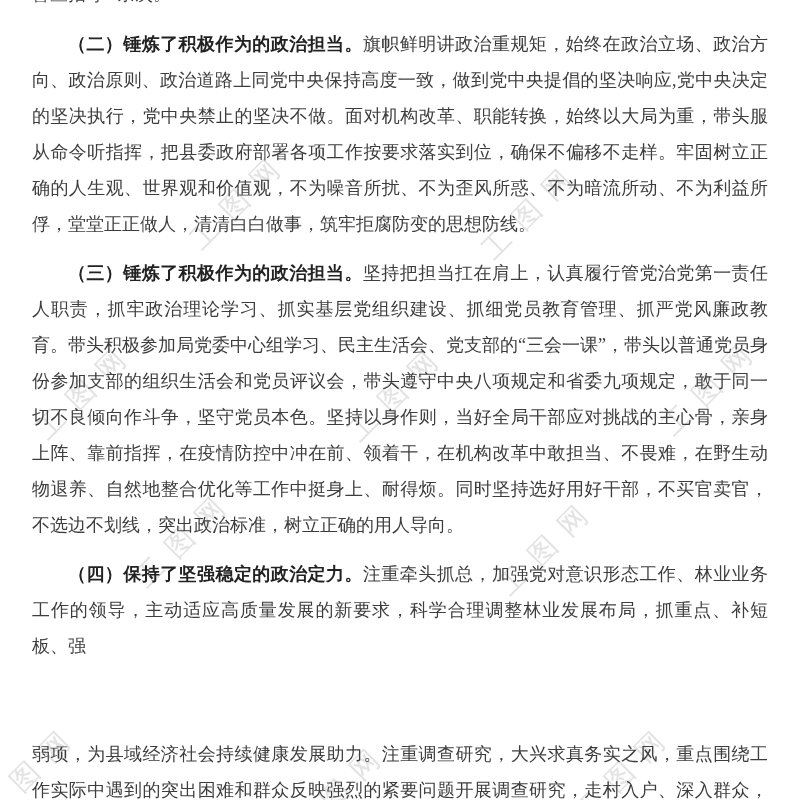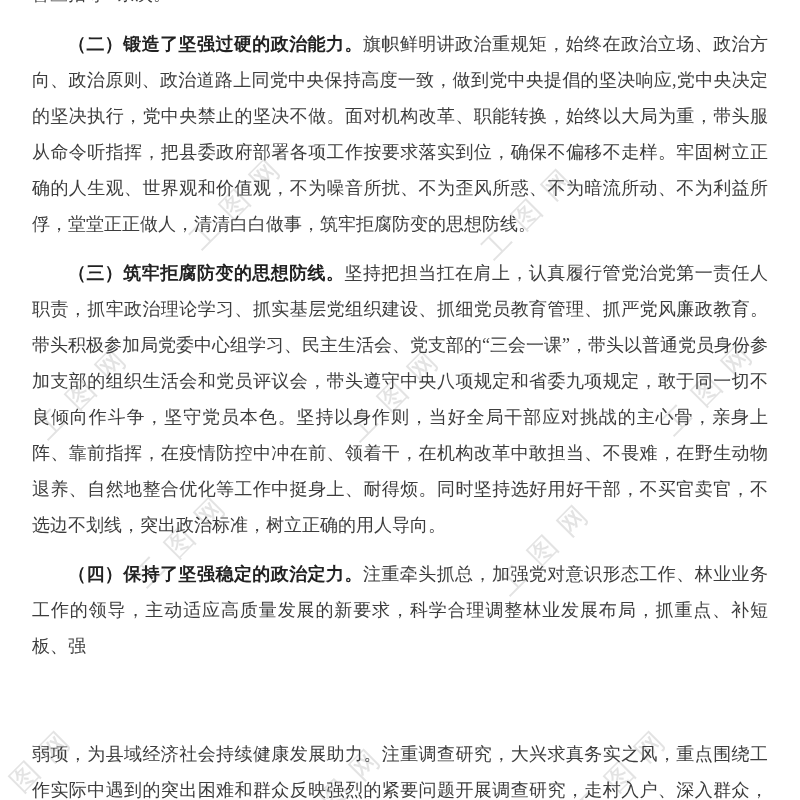--- a/index.html
+++ b/index.html
@@ -86,23 +86,23 @@
       <span class="wm" style="left: 548px; top: 546px; color: rgb(227, 227, 227);">工图网</span>
       <span class="wm" style="left: 30px; top: 772px; color: rgb(227, 227, 227);">工图网</span>
       <span class="wm" style="left: 340px; top: 790px; color: rgb(227, 227, 227);">工图网</span>
       <span class="wm" style="left: 625px; top: 772px; color: rgb(227, 227, 227);">工图网</span>
     </div>
 
   <div class="content">
 
     <div class="body-text cut-line">督查指导X条次。</div>
 
-    <p class="body-text para first"><span class="head">（二）锻造了坚强过硬的政治能力。</span><span>旗帜鲜明讲政治重规矩，始终在政治立场、政治方向、政治原则、政治道路上同党中央保持高度一致，做到党中央提倡的坚决响应,党中央决定的坚决执行，党中央禁止的坚决不做。面对机构改革、职能转换，始终以大局为重，带头服从命令听指挥，把县委政府部署各项工作按要求落实到位，确保不偏移不走样。牢固树立正确的人生观、世界观和价值观，不为噪音所扰、不为歪风所惑、不为暗流所动、不为利益所俘，堂堂正正做人，清清白白做事，筑牢拒腐防变的思想防线。</span></p>
+    <p class="body-text para first"><span class="head">（二）锤炼了积极作为的政治担当。</span><span>旗帜鲜明讲政治重规矩，始终在政治立场、政治方向、政治原则、政治道路上同党中央保持高度一致，做到党中央提倡的坚决响应,党中央决定的坚决执行，党中央禁止的坚决不做。面对机构改革、职能转换，始终以大局为重，带头服从命令听指挥，把县委政府部署各项工作按要求落实到位，确保不偏移不走样。牢固树立正确的人生观、世界观和价值观，不为噪音所扰、不为歪风所惑、不为暗流所动、不为利益所俘，堂堂正正做人，清清白白做事，筑牢拒腐防变的思想防线。</span></p>
 
-    <p class="body-text para"><span class="head">（三）筑牢拒腐防变的思想防线。</span><span>坚持把担当扛在肩上，认真履行管党治党第一责任人职责，抓牢政治理论学习、抓实基层党组织建设、抓细党员教育管理、抓严党风廉政教育。带头积极参加局党委中心组学习、民主生活会、党支部的“三会一课”，带头以普通党员身份参加支部的组织生活会和党员评议会，带头遵守中央八项规定和省委九项规定，敢于同一切不良倾向作斗争，坚守党员本色。坚持以身作则，当好全局干部应对挑战的主心骨，亲身上阵、靠前指挥，在疫情防控中冲在前、领着干，在机构改革中敢担当、不畏难，在野生动物退养、自然地整合优化等工作中挺身上、耐得烦。同时坚持选好用好干部，不买官卖官，不选边不划线，突出政治标准，树立正确的用人导向。</span></p>
+    <p class="body-text para"><span class="head">（三）锤炼了积极作为的政治担当。</span><span>坚持把担当扛在肩上，认真履行管党治党第一责任人职责，抓牢政治理论学习、抓实基层党组织建设、抓细党员教育管理、抓严党风廉政教育。带头积极参加局党委中心组学习、民主生活会、党支部的“三会一课”，带头以普通党员身份参加支部的组织生活会和党员评议会，带头遵守中央八项规定和省委九项规定，敢于同一切不良倾向作斗争，坚守党员本色。坚持以身作则，当好全局干部应对挑战的主心骨，亲身上阵、靠前指挥，在疫情防控中冲在前、领着干，在机构改革中敢担当、不畏难，在野生动物退养、自然地整合优化等工作中挺身上、耐得烦。同时坚持选好用好干部，不买官卖官，不选边不划线，突出政治标准，树立正确的用人导向。</span></p>
 
     <p class="body-text para"><span class="head">（四）保持了坚强稳定的政治定力。</span><span>注重牵头抓总，加强党对意识形态工作、林业业务工作的领导，主动适应高质量发展的新要求，科学合理调整林业发展布局，抓重点、补短板、强</span></p>
 
     <div class="page-break-gap"></div>
 
     <p class="body-text para continuation">弱项，为县域经济社会持续健康发展助力。注重调查研究，大兴求真务实之风，重点围绕工作实际中遇到的突出困难和群众反映强烈的紧要问题开展调查研究，走村入户、深入群众，听民盼解民需。注重团结共事，充分发挥总揽全局、协调各方的领导核心作用，坚决贯彻落实民主</p>
 
   </div>
 </div>
 

